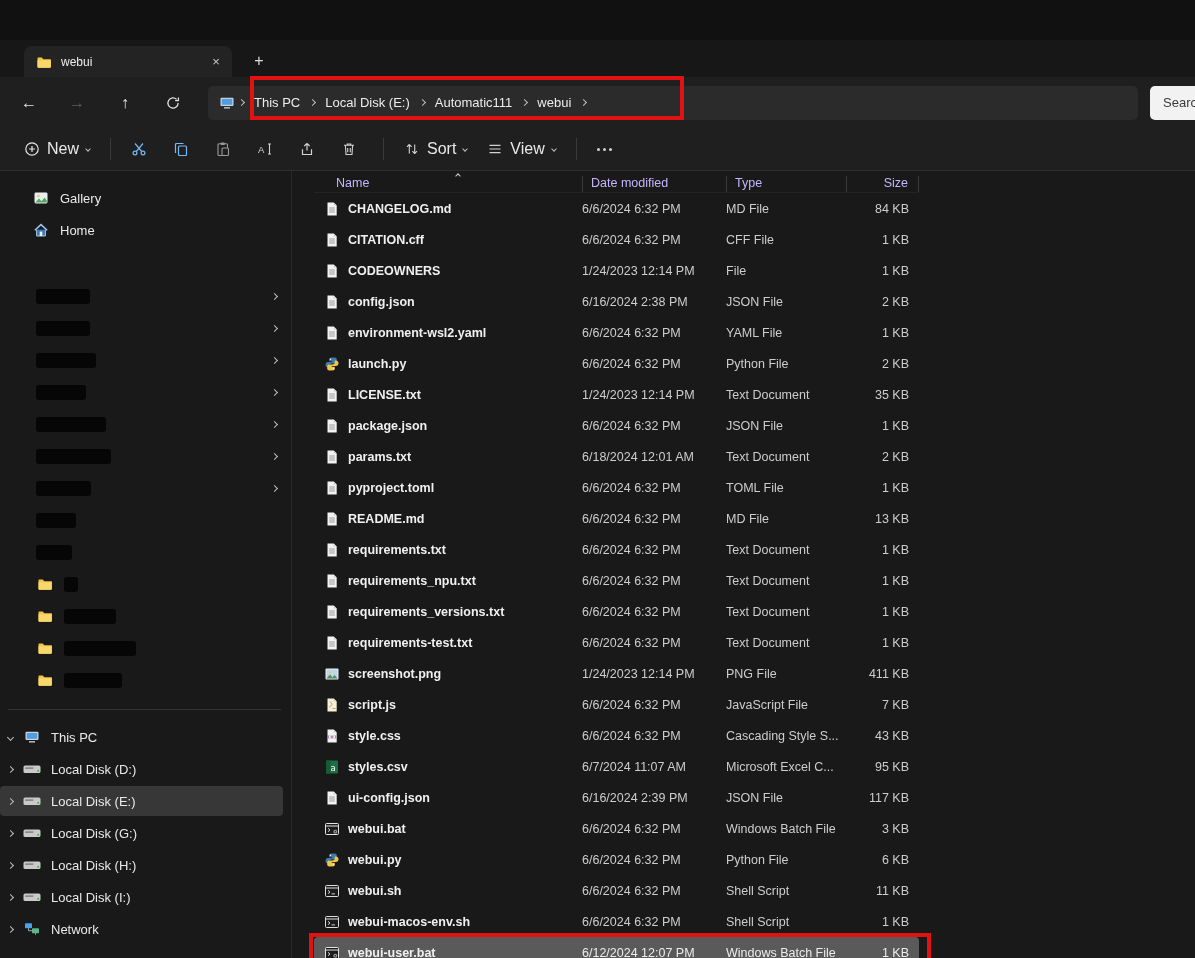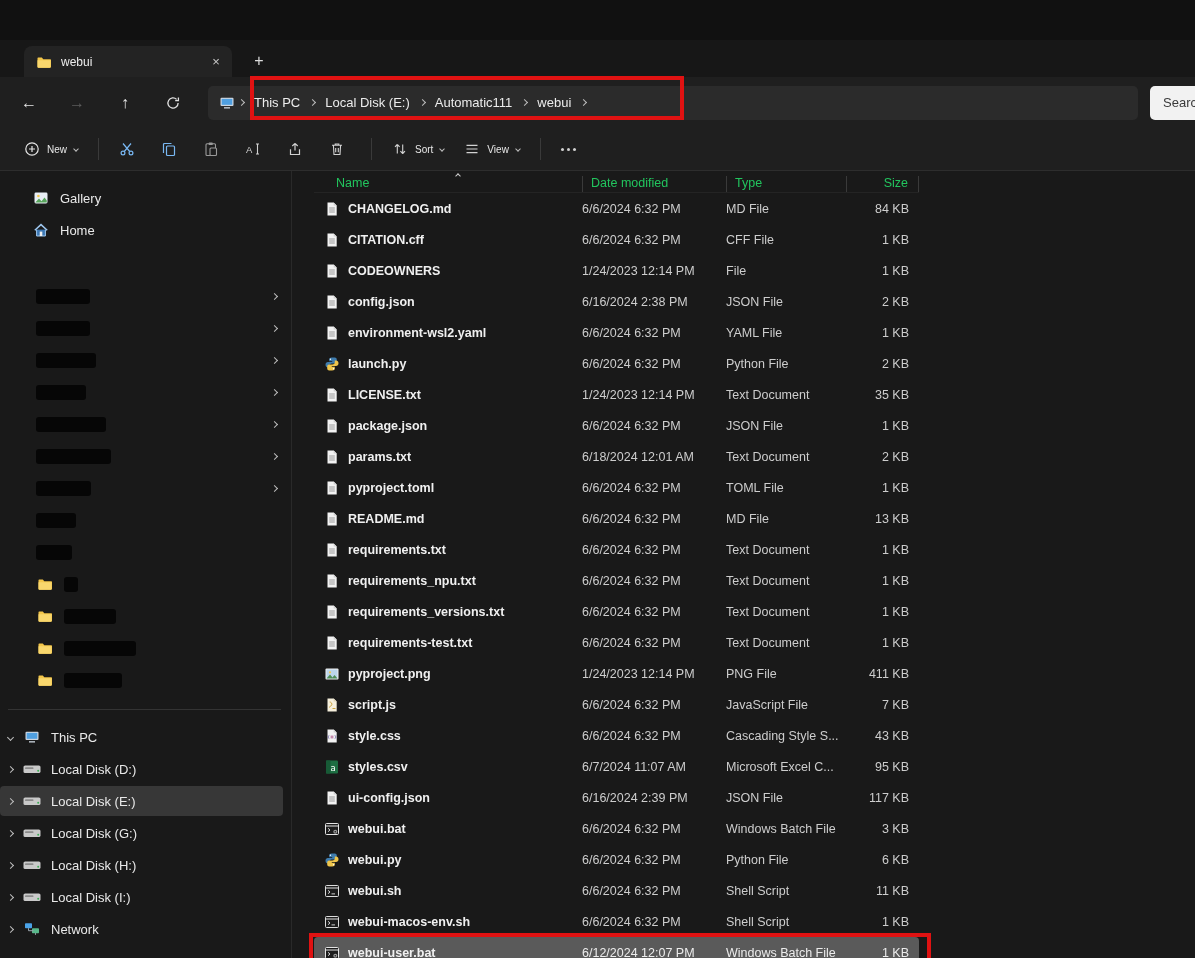--- a/index.html
+++ b/index.html
@@ -25,21 +25,21 @@
   .addressbar { width:930px; height:34px; margin-left:4px; background:#2b2b2b; border-radius:5px;
                 display:flex; align-items:center; padding:0 10px; font-size:13px; color:#ececec; flex:0 0 auto; }
   .crumb { padding:4px 7px; border-radius:4px; white-space:nowrap; }
   .bc-chev { margin:0 3px; }
   .searchbox { width:80px; height:34px; margin-left:12px; background:#f2f2f2; color:#3a3a3a; border-radius:5px;
                display:flex; align-items:center; padding-left:13px; font-size:13px; flex:0 0 auto; }
 
   
   .toolbar { height:43px; background:#1f1f1f; border-bottom:1px solid #2d2d2d; display:flex; align-items:center; padding-left:14px; }
   .tbtn { display:flex; align-items:center; gap:7px; height:32px; padding:0 10px; border-radius:4px;
-          font-size:10px; color:#e8e8e8; flex:0 0 auto; }
+          font-size:16px; color:#e8e8e8; flex:0 0 auto; }
   .tico { width:36px; height:32px; display:flex; align-items:center; justify-content:center; border-radius:4px; margin-right:6px; flex:0 0 auto; }
   .tb-div { width:1px; height:22px; background:#3a3a3a; margin:0 10px; flex:0 0 auto; }
   .dots { width:3px; height:3px; border-radius:50%; background:#d0d0d0; box-shadow:6px 0 0 #d0d0d0,-6px 0 0 #d0d0d0; }
 
   
   .chev { display:inline-block; width:5px; height:5px; border-right:1.4px solid #bdbdbd; border-bottom:1.4px solid #bdbdbd; flex:0 0 auto; }
   .chev-r { transform:rotate(-45deg); }
   .chev-d { transform:rotate(45deg); }
   .chev-u { transform:rotate(225deg); }
   .chev.small { width:4px; height:4px; }
@@ -55,21 +55,21 @@
   .redact { height:15px; background:#060606; border-radius:3px; display:inline-block; }
   .pin-chev { margin-left:auto; margin-right:6px; }
   .side-divider { border-top:1px solid #333; margin:14px 10px 12px 8px; }
   .pc-row { padding-left:8px; }
   .side-row.selected { background:#373737; }
   .sicon { width:18px; display:flex; justify-content:center; flex:0 0 auto; }
   .side-label { white-space:nowrap; }
 
   .main { flex:1; margin-left:14px; overflow:hidden; position:relative; }
   .list-header { position:relative; display:flex; margin:2px 0 0 8px; height:20px; width:605px;
-                 align-items:flex-end; font-size:12.5px; color:#22c55e; border-bottom:1px solid #242424; }
+                 align-items:flex-end; font-size:12.5px; color:#c4b5fd; border-bottom:1px solid #242424; }
   .hcell { padding-left:8px; padding-bottom:2px; white-space:nowrap; }
   .h-name { width:268px; padding-left:22px; }
   .h-date { width:144px; border-left:1px solid #3a3a3a; }
   .h-type { width:120px; border-left:1px solid #3a3a3a; }
   .h-size { width:73px;  border-left:1px solid #3a3a3a; border-right:1px solid #3a3a3a; text-align:right; padding-right:10px;padding-left:16px; }
   .sort-caret { position:absolute; left:142px; top:1px; border-color:#cfcfcf; }
 
   .file-list { margin-left:8px; width:605px; }
   .frow { display:grid; grid-template-columns:24px 234px 144px 120px 73px; align-items:center;
           height:31px; padding-left:10px; border-radius:4px; font-size:12.5px; }
@@ -604,21 +604,21 @@
           </div>
           <div class="frow">
             <span class="ficon">
               <svg class="i16" viewBox="0 0 16 16">
                 <rect x="1.5" y="2.5" width="13" height="11" rx="1" fill="#f0f0f0"></rect>
                 <rect x="2.5" y="3.5" width="11" height="9" fill="#bcd6ec"></rect>
                 <circle cx="6" cy="6.3" r="1.1" fill="#f2c94c"></circle>
                 <path d="M2.5 12.5l3.5-4 2.5 3 2-2.5 3 3.5z" fill="#4f8e56"></path>
               </svg>
             </span>
-            <span class="cell fname">pyproject.png</span>
+            <span class="cell fname">screenshot.png</span>
             <span class="cell fmeta">1/24/2023 12:14 PM</span>
             <span class="cell fmeta">PNG File</span>
             <span class="cell fmeta fsize">411 KB</span>
           </div>
           <div class="frow">
             <span class="ficon">
               <svg class="i16" viewBox="0 0 16 16">
                 <path d="M3.5 1.5h6.2l3 3v10H3.5z" fill="#f5efdc"></path>
                 <path d="M9.7 1.5v3h3z" fill="#ddd3b8"></path>
                 <path d="M5.5 10.5c0-2 2.4-1 2.4-3.2S5.7 5 5.7 5" stroke="#caa23f" stroke-width="1" fill="none"></path>

